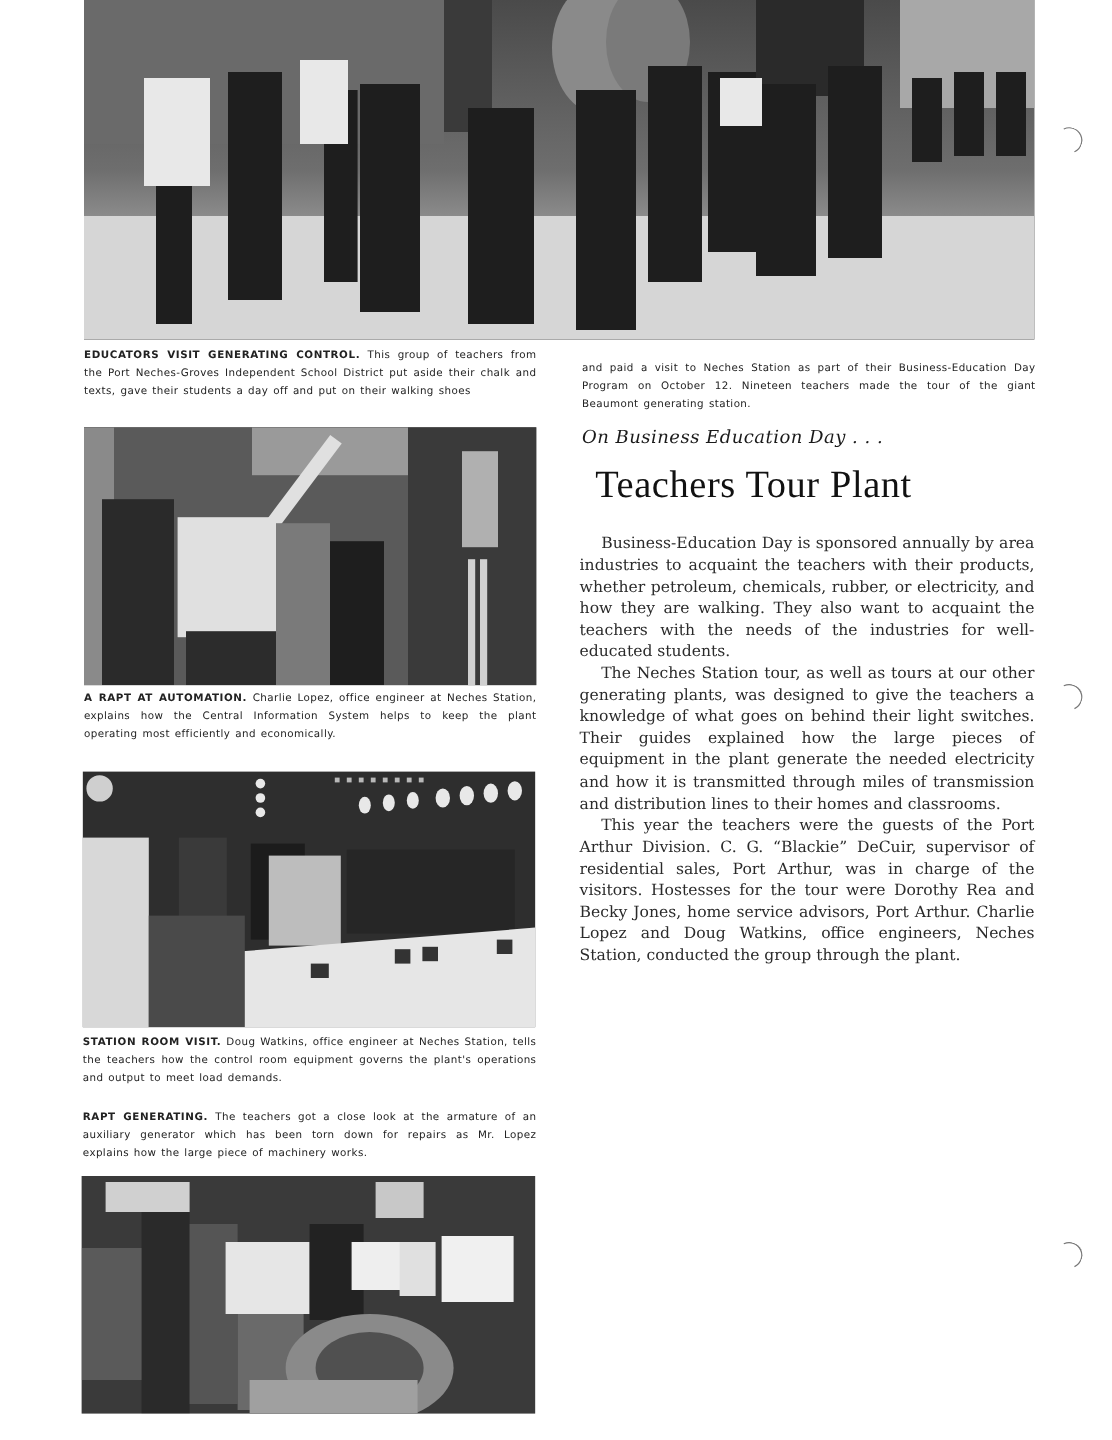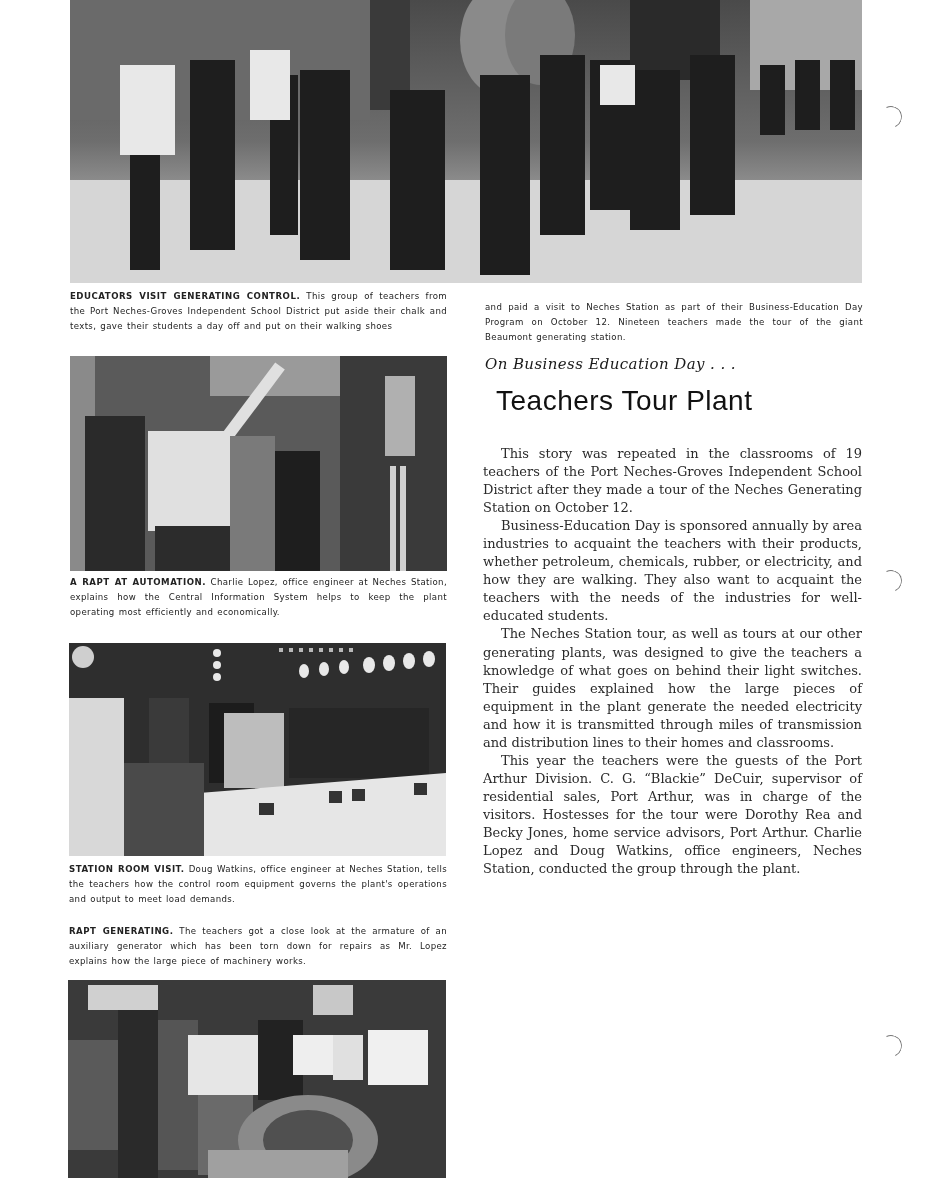--- a/index.html
+++ b/index.html
@@ -2,21 +2,21 @@
 <html><head>
 <meta charset="utf-8">
 <style>
   html, body { margin:0; padding:0; background:#ffffff; }
   body { width:927px; height:1200px; position:relative; overflow:hidden; font-family:"DejaVu Sans", sans-serif; color:#1a1a1a; }
   .photo { position:absolute; background:#555; overflow:hidden; }
   .photo svg { display:block; width:100%; height:100%; }
   .caption { position:absolute; font-family:"DejaVu Sans", sans-serif; font-size:8.6px; line-height:15px; color:#222; text-align:justify; letter-spacing:0.35px; word-spacing:1px; }
   .caption .lead { font-weight:bold; letter-spacing:0.5px; }
   .kicker { position:absolute; left:485px; top:355px; font-family:"DejaVu Serif", serif; font-style:italic; font-weight:normal; font-size:15px; color:#1a1a1a; letter-spacing:0.4px; }
-  .headline { position:absolute; left:496px; top:385px; font-family:Liberation Sans, sans-serif; font-size:28px; color:#111; letter-spacing:0.5px; white-space:nowrap; }
+  .headline { position:absolute; left:496px; top:385px; font-family:Liberation Serif, serif; font-size:32px; color:#111; letter-spacing:0.5px; white-space:nowrap; }
   .body-text { position:absolute; left:483px; top:445px; width:379px; font-family:"DejaVu Serif", serif; font-size:13px; line-height:18.05px; color:#2a2a2a; text-align:justify; }
   .body-text p { margin:0; text-indent:18px; }
   .body-text p.first { text-indent:0; }
   .dropcap { font-size:22px; line-height:10px; vertical-align:-2px; }
   .mark { position:absolute; width:20px; height:20px; border:1.5px solid #777; border-radius:50%; border-left-color:transparent; border-bottom-color:transparent; transform:rotate(20deg); }
 </style>
 </head>
 <body>
 
 <div class="photo" style="left:70px; top:0px; width:792px; height:283px;">
@@ -156,21 +156,20 @@
     <ellipse cx="240" cy="160" rx="70" ry="45" fill="#8a8a8a"></ellipse>
     <ellipse cx="240" cy="160" rx="45" ry="30" fill="#505050"></ellipse>
     <rect x="140" y="170" width="140" height="28" fill="#a0a0a0"></rect>
   </svg>
 </div>
 
 <div class="kicker">On Business Education Day . . .</div>
 <div class="headline">Teachers Tour Plant</div>
 
 <div class="body-text">
-  <p>This story was repeated in the classrooms of 19 teachers of the Port Neches-Groves Independent School District after they made a tour of the Neches Generating Station on October 12.</p>
   <p>Business-Education Day is sponsored annually by area industries to acquaint the teachers with their products, whether petroleum, chemicals, rubber, or electricity, and how they are walking. They also want to acquaint the teachers with the needs of the industries for well-educated students.</p>
   <p>The Neches Station tour, as well as tours at our other generating plants, was designed to give the teachers a knowledge of what goes on behind their light switches. Their guides explained how the large pieces of equipment in the plant generate the needed electricity and how it is transmitted through miles of transmission and distribution lines to their homes and classrooms.</p>
   <p>This year the teachers were the guests of the Port Arthur Division. C. G. “Blackie” DeCuir, supervisor of residential sales, Port Arthur, was in charge of the visitors. Hostesses for the tour were Dorothy Rea and Becky Jones, home service advisors, Port Arthur. Charlie Lopez and Doug Watkins, office engineers, Neches Station, conducted the group through the plant.</p>
 </div>
 
 <div class="mark" style="left:880px; top:106px;"></div>
 <div class="mark" style="left:880px; top:570px;"></div>
 <div class="mark" style="left:880px; top:1035px;"></div>
 
 </body></html>

